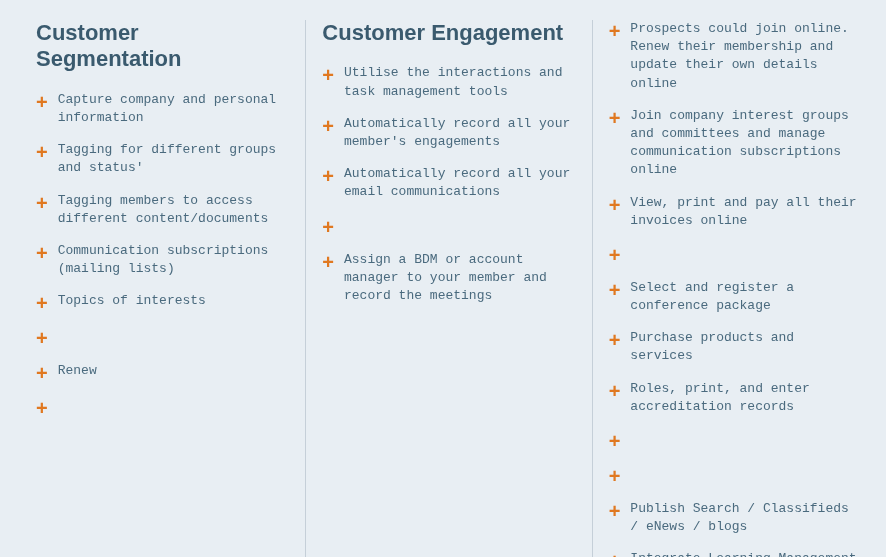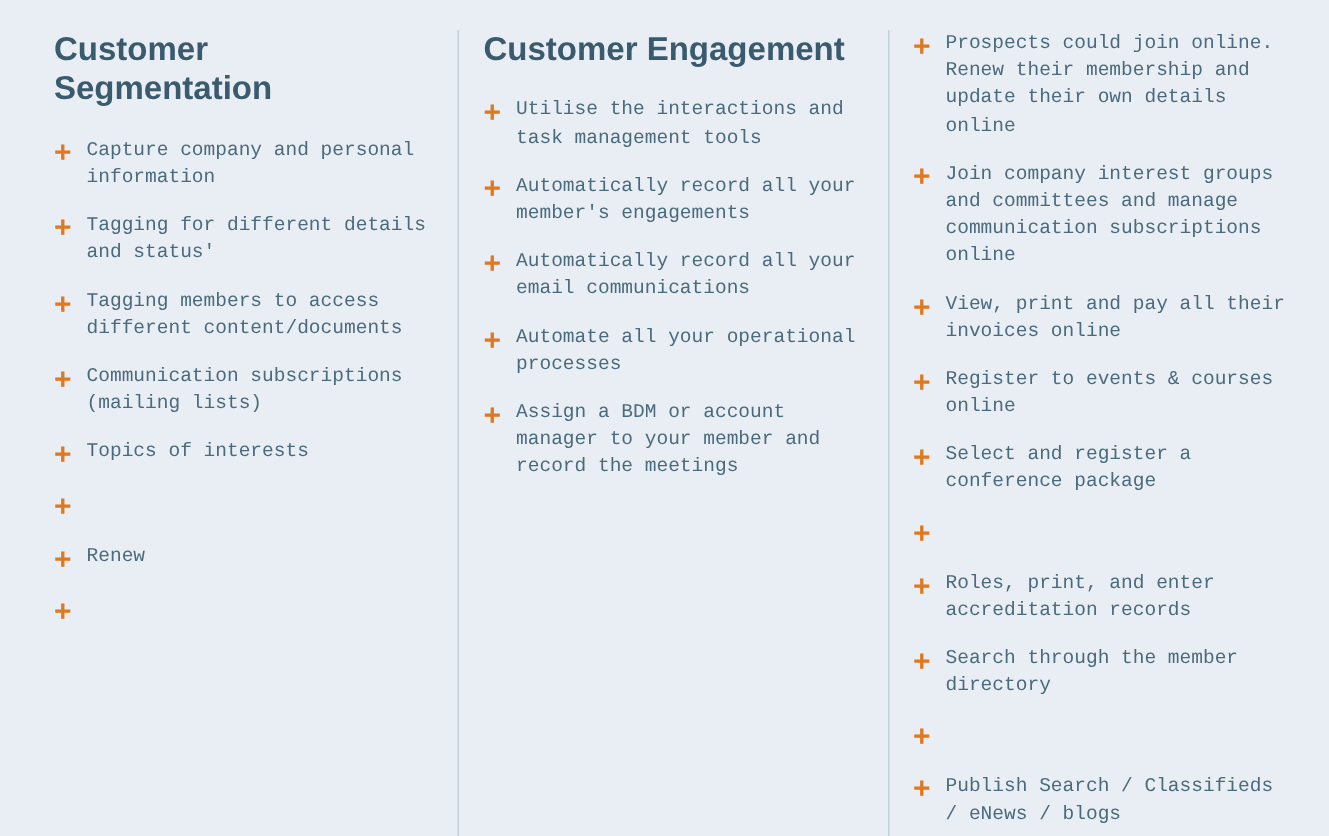--- a/index.html
+++ b/index.html
@@ -62,21 +62,21 @@
 
 <div class="columns">
 <div class="column">
       <div class="column-title">Customer Segmentation</div>
       <div class="list-item">
         <span class="plus-icon">+</span>
         <span class="item-text">Capture company and personal information</span>
       </div>
       <div class="list-item">
         <span class="plus-icon">+</span>
-        <span class="item-text">Tagging for different details and status'</span>
+        <span class="item-text">Tagging for different groups and status'</span>
       </div>
       <div class="list-item">
         <span class="plus-icon">+</span>
         <span class="item-text">Tagging members to access different content/documents</span>
       </div>
       <div class="list-item">
         <span class="plus-icon">+</span>
         <span class="item-text">Communication subscriptions (mailing lists)</span>
       </div>
       <div class="list-item">
@@ -104,21 +104,20 @@
       <div class="list-item">
         <span class="plus-icon">+</span>
         <span class="item-text">Automatically record all your member's engagements</span>
       </div>
       <div class="list-item">
         <span class="plus-icon">+</span>
         <span class="item-text">Automatically record all your email communications</span>
       </div>
       <div class="list-item">
         <span class="plus-icon">+</span>
-        <span class="item-text">Automate all your operational processes</span>
       </div>
       <div class="list-item">
         <span class="plus-icon">+</span>
         <span class="item-text">Assign a BDM or account manager to your member and record the meetings</span>
       </div>
     </div>
     <div class="divider"></div>
     <div class="column">
       <div class="list-item">
         <span class="plus-icon">+</span>
@@ -127,36 +126,35 @@
       <div class="list-item">
         <span class="plus-icon">+</span>
         <span class="item-text">Join company interest groups and committees and manage communication subscriptions online</span>
       </div>
       <div class="list-item">
         <span class="plus-icon">+</span>
         <span class="item-text">View, print and pay all their invoices online</span>
       </div>
       <div class="list-item">
         <span class="plus-icon">+</span>
-        <span class="item-text">Register to events &amp; courses online</span>
       </div>
       <div class="list-item">
         <span class="plus-icon">+</span>
         <span class="item-text">Select and register a conference package</span>
       </div>
       <div class="list-item">
         <span class="plus-icon">+</span>
+        <span class="item-text">Purchase products and services</span>
       </div>
       <div class="list-item">
         <span class="plus-icon">+</span>
         <span class="item-text">Roles, print, and enter accreditation records</span>
       </div>
       <div class="list-item">
         <span class="plus-icon">+</span>
-        <span class="item-text">Search through the member directory</span>
       </div>
       <div class="list-item">
         <span class="plus-icon">+</span>
       </div>
       <div class="list-item">
         <span class="plus-icon">+</span>
         <span class="item-text">Publish Search / Classifieds / eNews / blogs</span>
       </div>
       <div class="list-item">
         <span class="plus-icon">+</span>

